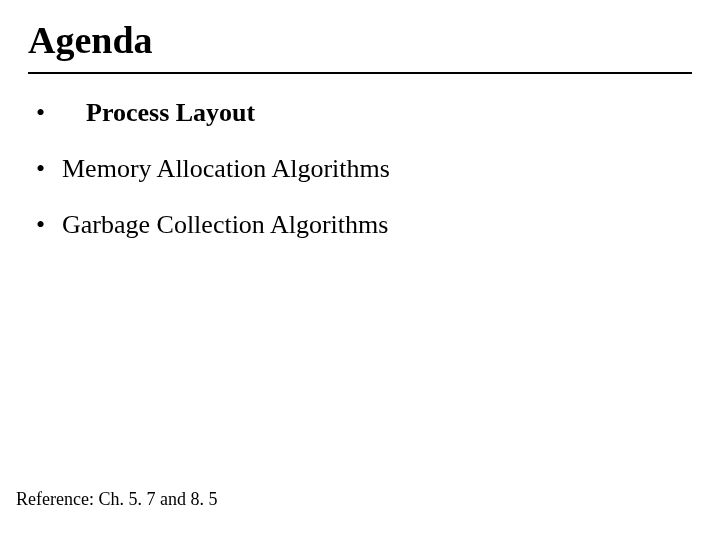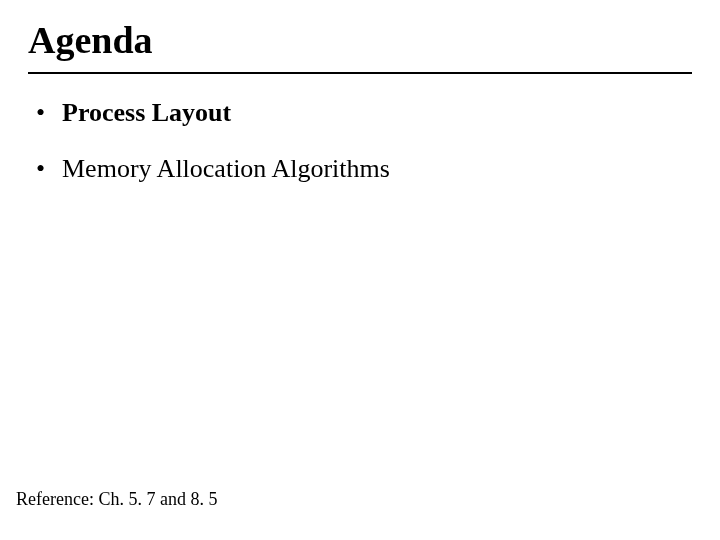--- a/index.html
+++ b/index.html
@@ -39,20 +39,21 @@
     }
     .bullets li::before {
       content: "•";
       position: absolute;
       left: 0;
       top: 0;
       font-size: 26px;
     }
     .bold {
       font-weight: bold;
+      margin-left: 24px;
     }
     .reference {
       position: absolute;
       bottom: 30px;
       left: 16px;
       font-size: 18px;
     }
   </style>
 </head>
 <body>
@@ -60,15 +61,18 @@
 <h1 class="title">Agenda</h1>
 <hr class="divider">
 
 <ul class="bullets">
   <li>
     <span class="bold">Process Layout</span>
   </li>
   <li>
     <span>Memory Allocation Algorithms</span>
   </li>
+  <li>
+    <span>Garbage Collection Algorithms</span>
+  </li>
 </ul>
 
 <div class="reference">Reference: Ch. 5. 7 and 8. 5</div>
 
 </body></html>

